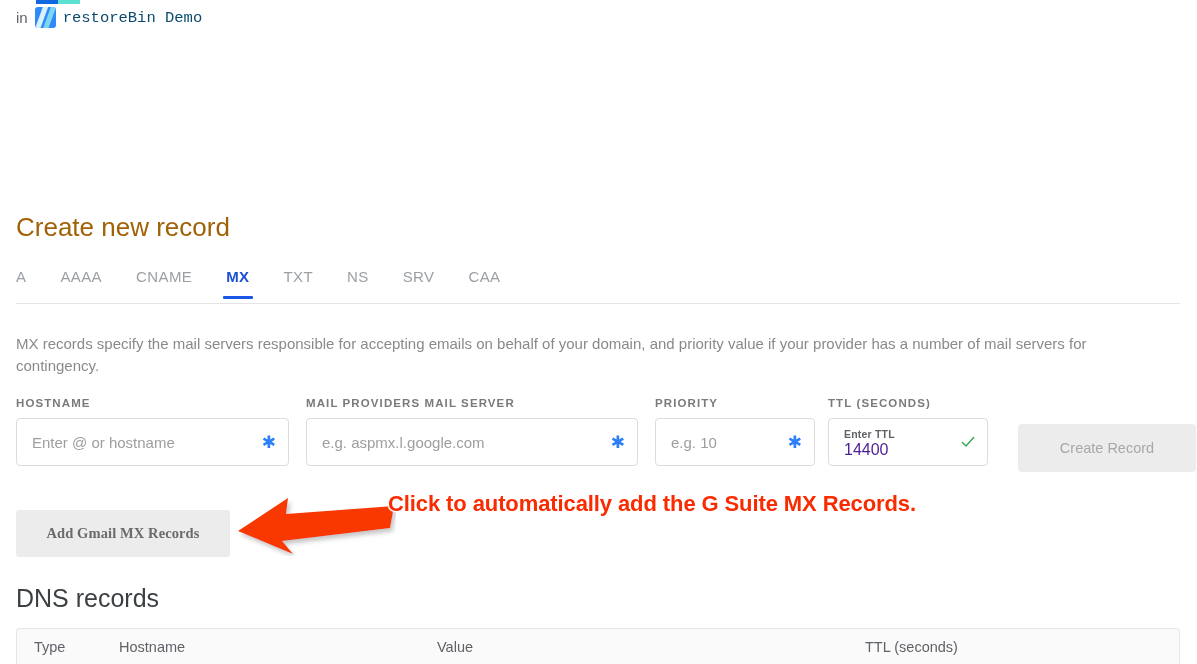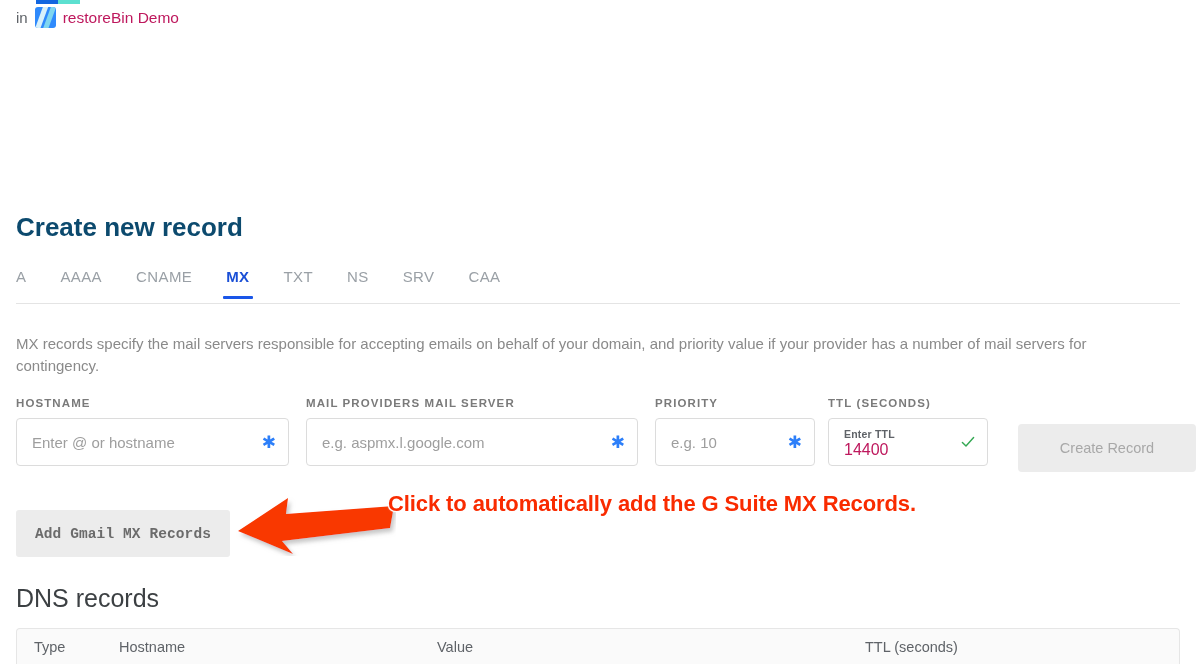--- a/index.html
+++ b/index.html
@@ -27,21 +27,21 @@
   .logo-mark {
     width:21px; height:21px; border-radius:3px;
     background:#2f8afc; position:relative; overflow:hidden; display:inline-block;
   }
   .logo-mark::before, .logo-mark::after {
     content:""; position:absolute; top:-6px; height:34px; width:5px;
     background:#b7e4f7; transform: rotate(20deg);
   }
   .logo-mark::before { left:4px; background:#d8f1fb; }
   .logo-mark::after  { left:12px; background:#7fd6f0; }
-  .crumb a { color:#be185d; text-decoration:none; font-size:15.5px; }
+  .crumb a { color:#0c4a6e; text-decoration:none; font-size:15.5px;font-family:Liberation Mono, monospace; }
 
   
   .banner {
     position:absolute; left:16px; top:69px; width:1164px; height:112px;
     background:#fafafa; border:1px solid #e8e8e8; border-radius:4px;
   }
   .banner h3 {
     margin:0; position:absolute; left:23px; top:25px;
     font-size:17px; font-weight:700; color:#4a4a4a; letter-spacing:.1px;
   }
@@ -53,21 +53,21 @@
   .banner-close {
     position:absolute; right:17px; top:24px;
     width:22px; height:22px; cursor:pointer;
     color:#9a9a9a; font-size:20px; line-height:22px; text-align:center;
     font-family:"Liberation Sans", sans-serif; font-weight:300;
   }
 
   
   .section-title {
     position:absolute; left:16px; top:212px;
-    font-size:26px; color:#0c4a6e; font-weight:700;
+    font-size:26px; color:#a16207; font-weight:400;
   }
 
   .tabs {
     position:absolute; left:16px; top:268px; width:1164px; height:36px;
     display:flex; align-items:flex-start; gap:0;
     border-bottom:1px solid #e4e4e4;
   }
   .tab {
     font-size:15px; color:#9aa0a6; letter-spacing:.4px;
     padding:0 0 13px 0; margin-right:34px; cursor:pointer; position:relative;
@@ -98,42 +98,42 @@
   }
   .inp .ph { font-size:15px; color:#9e9e9e; }
   .req {
     position:absolute; right:12px; top:50%; transform:translateY(-50%);
     color:#2d7ff9; font-size:17px; line-height:1;
   }
   .inp.filled { flex-direction:column; align-items:flex-start; justify-content:center; padding:4px 34px 2px 15px;text-align:center; }
   .inp.filled .float-lbl {
     font-size:10.5px; font-weight:700; color:#5f6368; letter-spacing:.2px; margin-bottom:1px;
   }
-  .inp.filled .val { font-size:16px; color:#be185d; }
+  .inp.filled .val { font-size:16px; color:#4c1d95; }
   .check {
     position:absolute; right:11px; top:50%; transform:translateY(-50%);
     width:16px; height:16px;
   }
 
   #f-hostname { left:0; width:273px; }
   #f-mailserver { left:290px; width:332px; }
   #f-priority { left:639px; width:160px; }
   #f-ttl { left:812px; width:160px; }
 
   .create-btn {
     position:absolute; left:1002px; top:27px; width:178px; height:48px;
     background:#ececec; border:none; border-radius:4px;
     color:#a8a8a8; font-size:14.5px; font-family:inherit; cursor:default;
   }
 
   
   .gmail-btn {
     position:absolute; left:16px; top:510px; width:214px; height:47px;
     background:#ececec; border:none; border-radius:3px;
-    color:#6b6b6b; font-size:14.5px; font-weight:700; font-family:Liberation Mono, monospace;
+    color:#6b6b6b; font-size:14.5px; font-weight:700; font-family:Liberation Serif, serif;
     letter-spacing:.1px; cursor:pointer;
   }
 
   
   .arrow { position:absolute; left:236px; top:494px; width:160px; height:62px; }
   .annot {
     position:absolute; left:388px; top:491px;
     font-size:22px; font-weight:700; color:#f92b00;
     font-family:"Liberation Sans", sans-serif;
     -webkit-text-stroke: 0.7px #ffffff;

